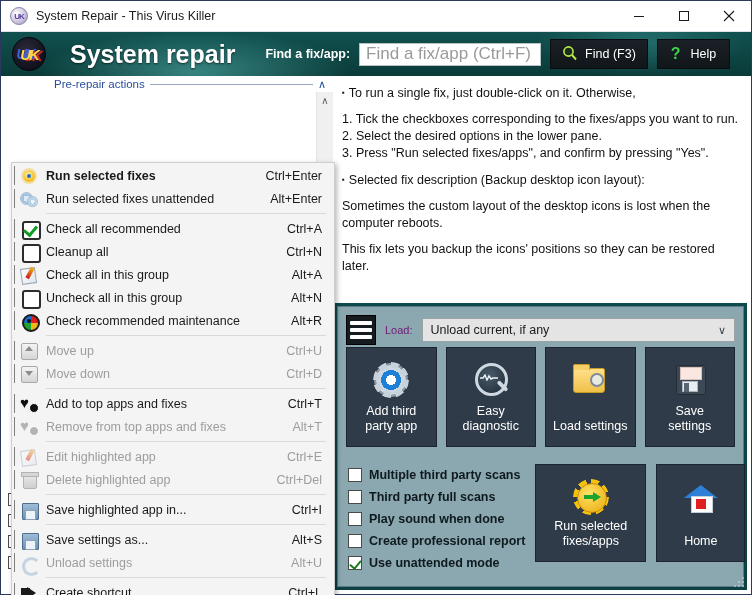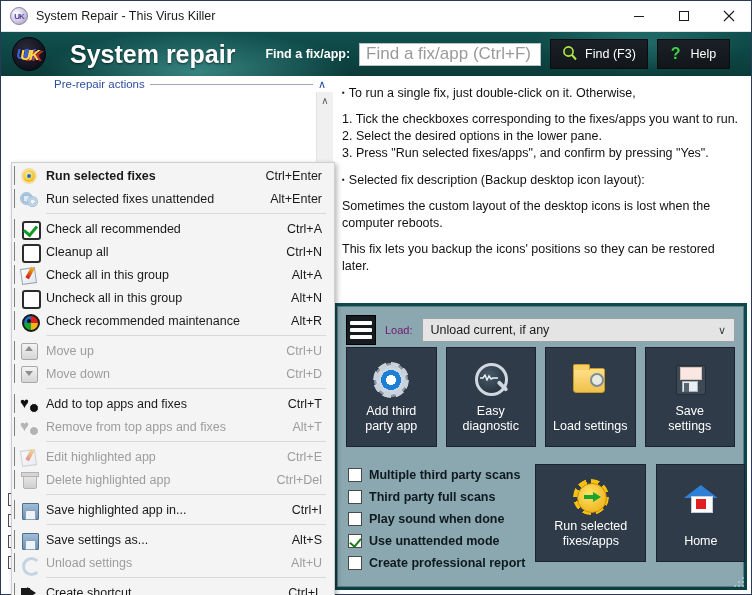--- a/index.html
+++ b/index.html
@@ -618,26 +618,26 @@
               </div>
               <div class="opt">
                 <span class="ocb"></span>
                 <span class="olabel">Third party full scans</span>
               </div>
               <div class="opt">
                 <span class="ocb"></span>
                 <span class="olabel">Play sound when done</span>
               </div>
               <div class="opt">
+                <span class="ocb"></span>
+                <span class="olabel">Create professional report</span>
+              </div>
+              <div class="opt">
                 <span class="ocb on"></span>
                 <span class="olabel">Use unattended mode</span>
-              </div>
-              <div class="opt">
-                <span class="ocb"></span>
-                <span class="olabel">Create professional report</span>
               </div>
             </div>
 
             <div class="runtiles">
               <div class="tile run">
                 <div class="tico rungear">
                   <svg class="arrow" viewBox="0 0 18 10">
                       <polygon points="0,3 9,3 9,0 17,5 9,10 9,7 0,7" fill="#1aa32e"></polygon>
                     </svg>
                 </div>

